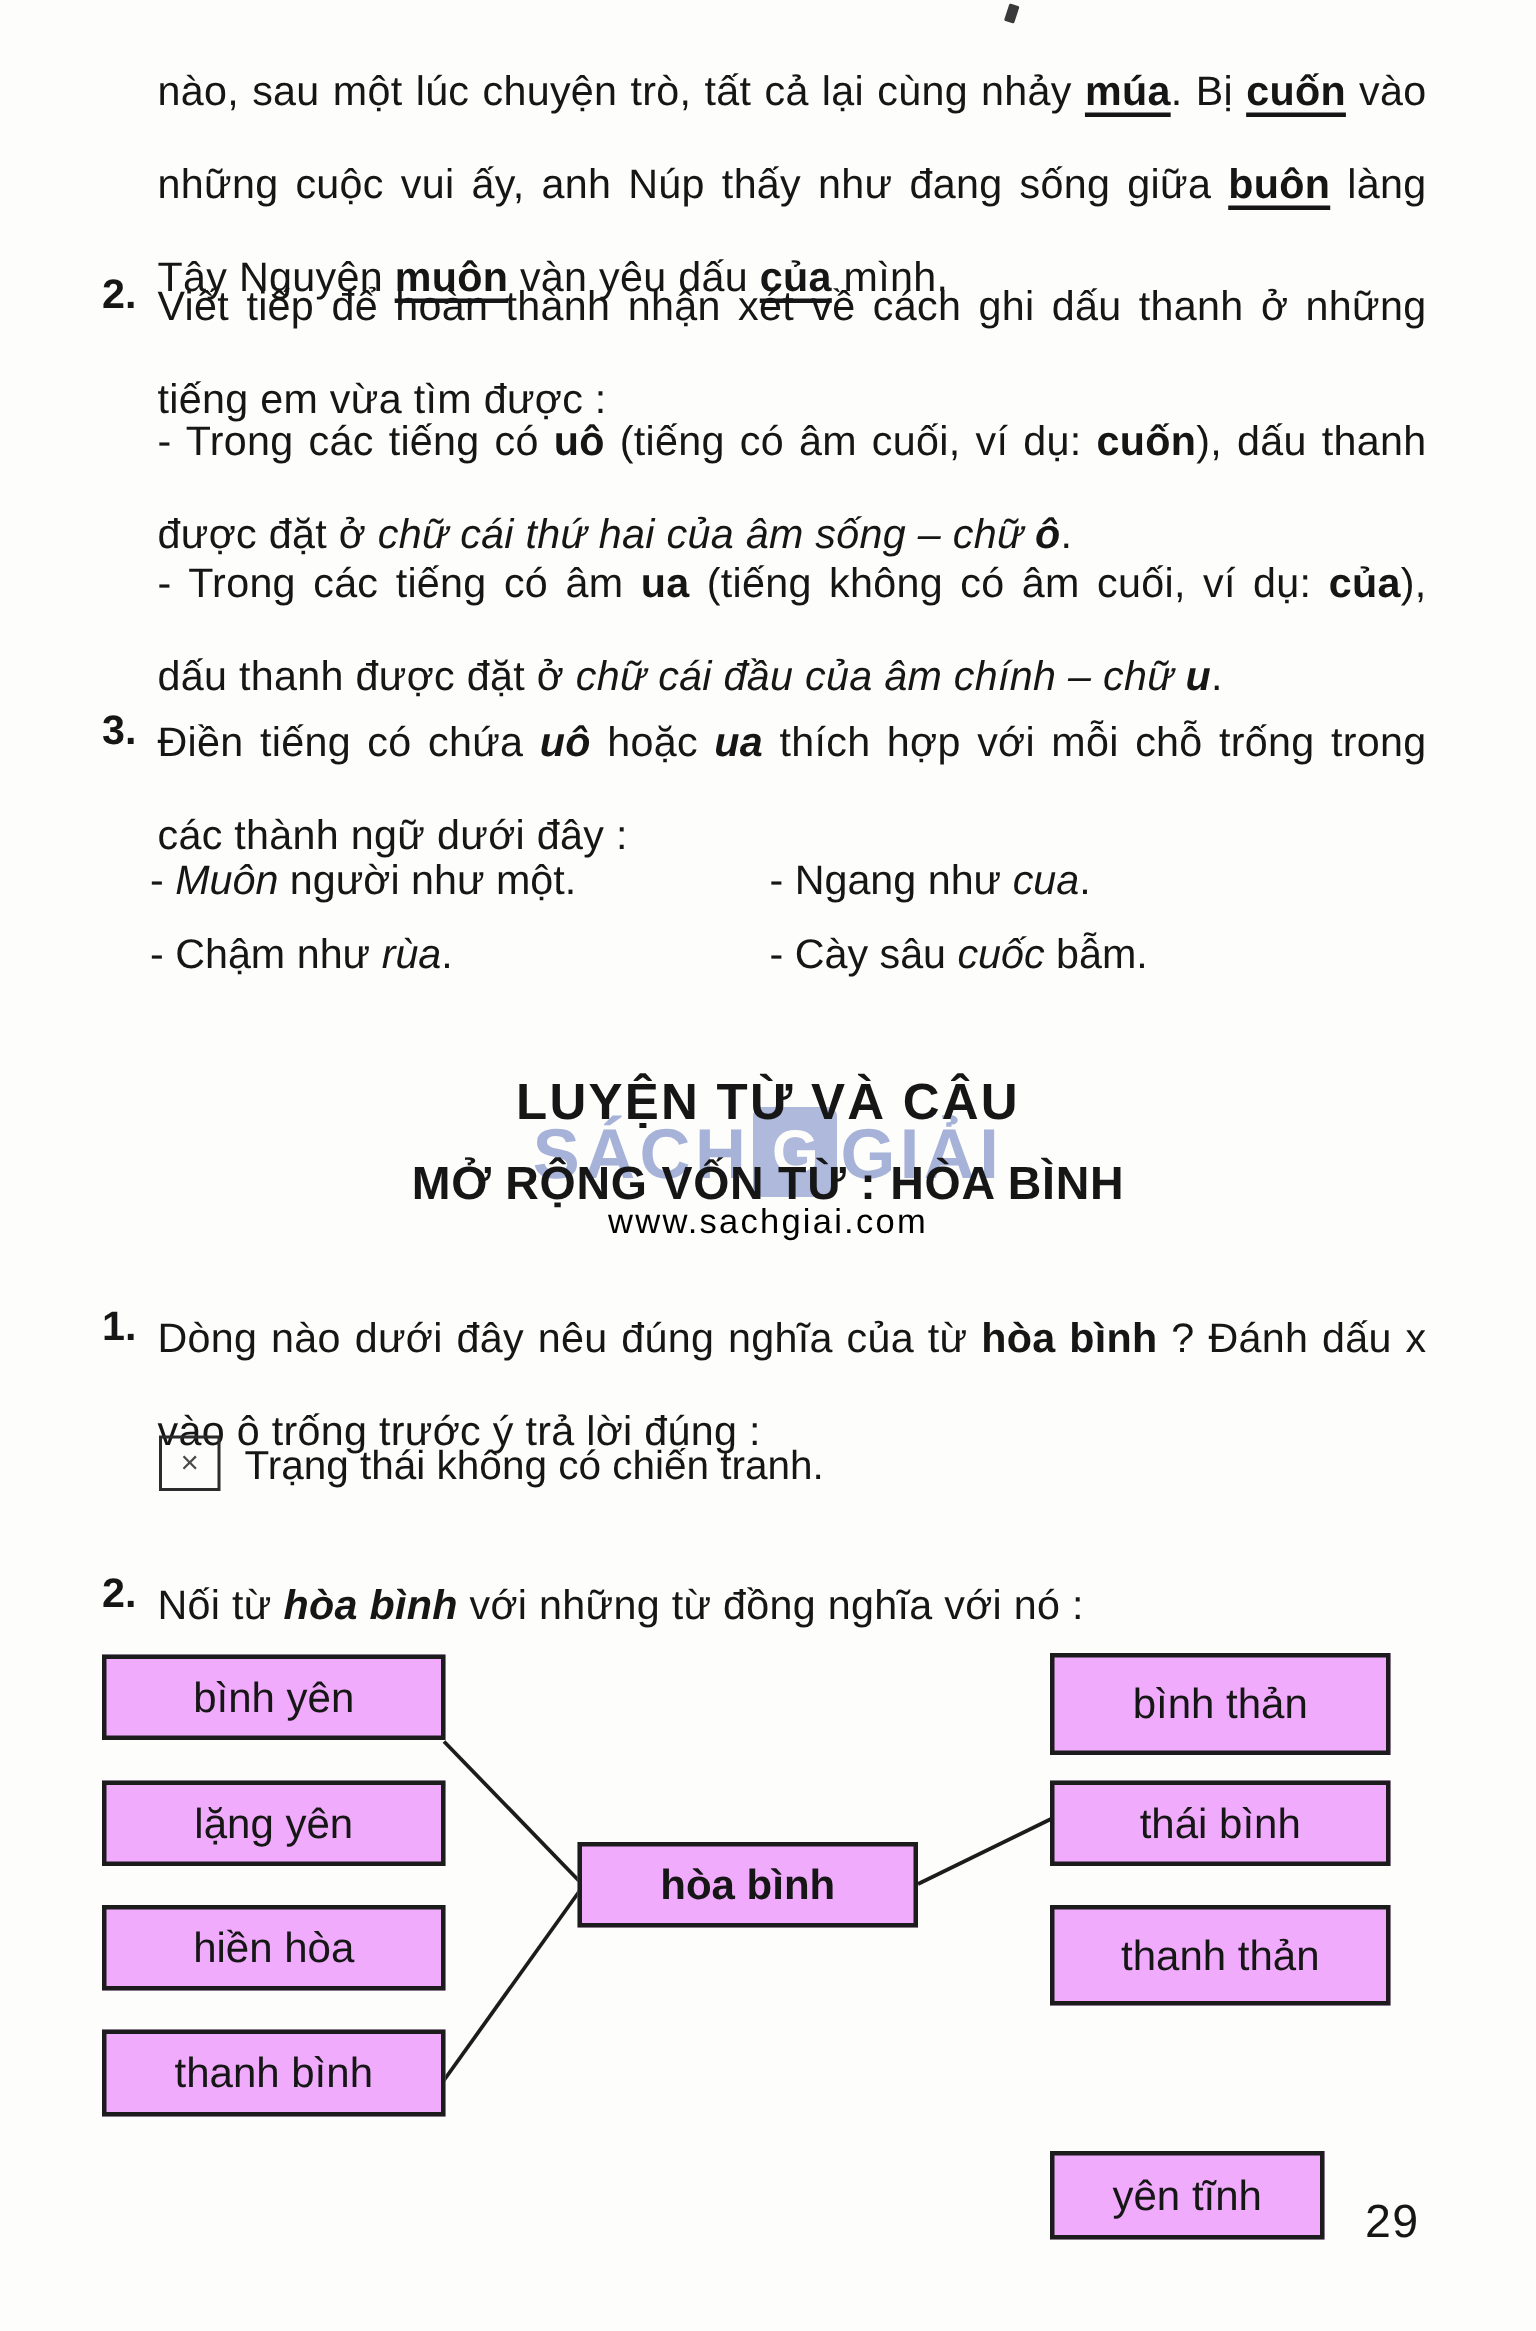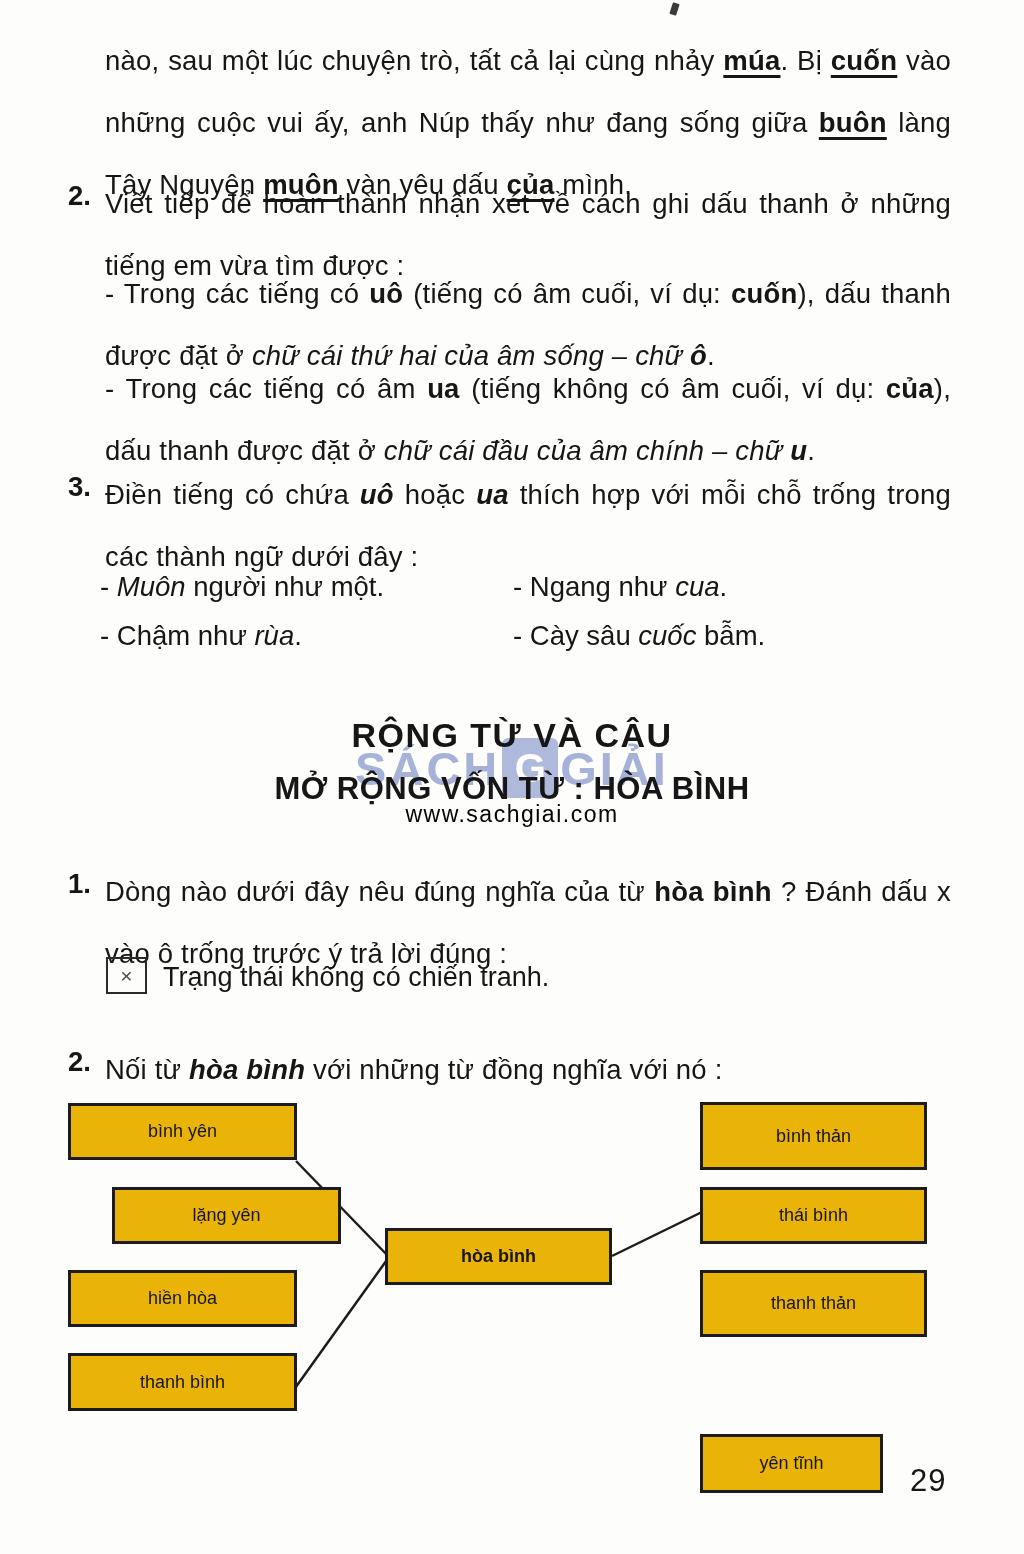--- a/index.html
+++ b/index.html
@@ -41,22 +41,22 @@
     position:absolute; top:801px; left:0; width:100%; text-align:center; z-index:1;
     color:#000000; font-size:23px; letter-spacing:1.5px;
   }
   .checkbox {
     position:absolute; left:106px; top:957px; width:41px; height:37px;
     border:2.5px solid #2b2b2b; display:flex; align-items:center; justify-content:center;
     color:#4a4a4a; font-size:21px;
   }
   .cb-label { position:absolute; left:163px; top:954px; font-size:27px; line-height:46px; }
   .wbox {
-    position:absolute; border:3px solid #1c1c1c; background:#eab308;
-    display:flex; align-items:center; justify-content:center; font-size:18px;
+    position:absolute; border:3px solid #1c1c1c; background:#f0abfc;
+    display:flex; align-items:center; justify-content:center; font-size:28px;
   }
   .wbox.center { font-weight:bold; }
   .lines { position:absolute; top:1090px; left:0; z-index:0; }
   .pagenum { position:absolute; left:910px; top:1463px; font-size:31px; letter-spacing:1px; }
   .speck {
     position:absolute; left:671px; top:3px; width:7px; height:12px;
     background:#3a3a3a; transform:rotate(18deg); border-radius:1px;
   }
 </style>
 </head>
@@ -81,42 +81,42 @@
   <div class="idiom" style="left:100px; top:613px;"><span>- Chậm như </span><span class="i">rùa</span><span>.</span></div>
   <div class="idiom" style="left:513px; top:613px;"><span>- Cày sâu </span><span class="i">cuốc</span><span> bẫm.</span></div>
 
   <div class="wm-row">
     <span>SÁCH</span>
     <span class="wm-logo">G</span>
     <span>GIẢI</span>
   </div>
   <div class="wm-url">www.sachgiai.com</div>
 
-  <div class="h1">RỘNG TỪ VÀ CÂU</div>
+  <div class="h1">LUYỆN TỪ VÀ CÂU</div>
   <div class="h2">MỞ RỘNG VỐN TỪ : HÒA BÌNH</div>
 
   <div class="num" style="top:861px;">1.</div>
   <div class="block" style="top:861px;"><span>Dòng nào dưới đây nêu đúng nghĩa của từ </span><span class="b">hòa bình</span><span> ? Đánh dấu x vào ô trống trước ý trả lời đúng :</span></div>
 
   <div class="checkbox">
     <span>×</span>
   </div>
   <div class="cb-label">Trạng thái không có chiến tranh.</div>
 
   <div class="num" style="top:1039px;">2.</div>
   <div class="block" style="top:1039px;"><span>Nối từ </span><span class="b i">hòa bình</span><span> với những từ đồng nghĩa với nó :</span></div>
 
   <svg class="lines" width="1024" height="340" viewBox="0 0 1024 340">
     <line x1="296" y1="71" x2="389" y2="167" stroke="#1c1c1c" stroke-width="2.5"></line>
     <line x1="293" y1="301" x2="389" y2="167" stroke="#1c1c1c" stroke-width="2.5"></line>
     <line x1="612" y1="166" x2="702" y2="122" stroke="#1c1c1c" stroke-width="2.5"></line>
   </svg>
 
   <div class="wbox" style="left:68px; top:1103px; width:229px; height:57px;">bình yên</div>
-  <div class="wbox" style="left:68px; top:1187px; width:229px; height:57px;margin-left:44px;">lặng yên</div>
+  <div class="wbox" style="left:68px; top:1187px; width:229px; height:57px;">lặng yên</div>
   <div class="wbox" style="left:68px; top:1353px; width:229px; height:58px;">thanh bình</div>
   <div class="wbox" style="left:68px; top:1270px; width:229px; height:57px;">hiền hòa</div>
 
   <div class="wbox center" style="left:385px; top:1228px; width:227px; height:57px;">hòa bình</div>
 
   <div class="wbox" style="left:700px; top:1102px; width:227px; height:68px;">bình thản</div>
   <div class="wbox" style="left:700px; top:1187px; width:227px; height:57px;">thái bình</div>
   <div class="wbox" style="left:700px; top:1270px; width:227px; height:67px;">thanh thản</div>
   <div class="wbox" style="left:700px; top:1434px; width:183px; height:59px;">yên tĩnh</div>
 

